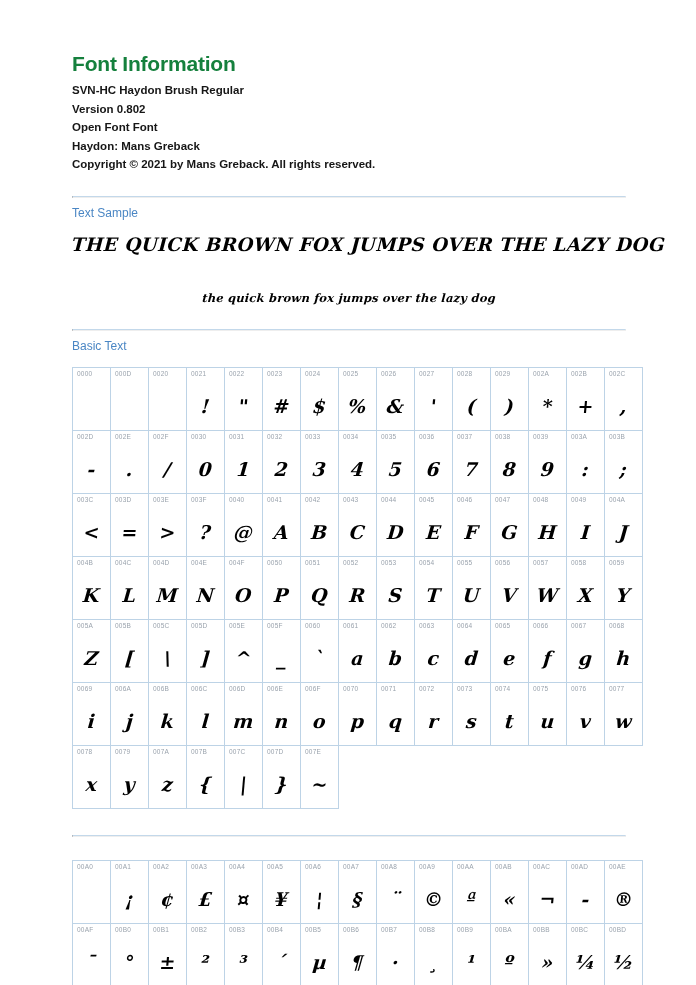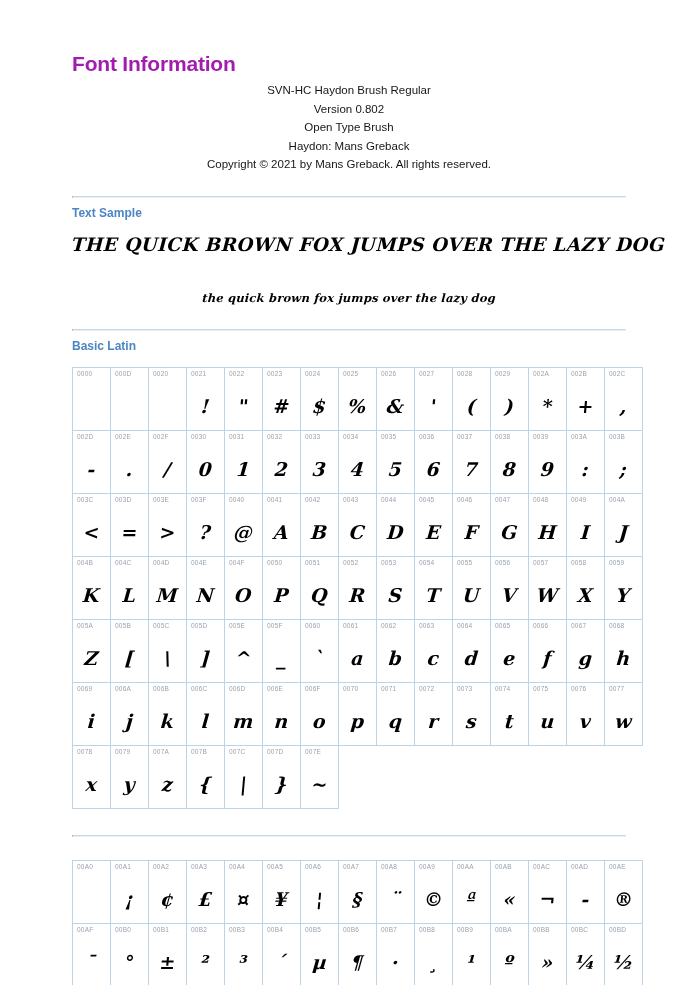--- a/index.html
+++ b/index.html
@@ -19,47 +19,46 @@
     width: 696px;
     height: 985px;
     box-sizing: border-box;
     padding: 52px 70px 0 72px;
   }
 
   
   .doc-title {
     font-size: 21px;
     font-weight: bold;
-    color: #a21caf;
+    color: #15803d;
     letter-spacing: -0.2px;
     margin: 0 0 6px 0;
     line-height: 1.1;
   }
   .meta-list {
     margin: 0;
     padding: 0;
     list-style: none;
   }
   .meta-list li {
     font-size: 11.5px;
-    font-weight: normal;
+    font-weight: bold;
     color: #161616;
     line-height: 18.5px;
     white-space: nowrap;
-    text-align: center;
   }
 
   
   .rule {
     border-top: 1px solid #c3d8ea;
     margin: 0;
   }
   .section-head {
     font-size: 12px;
-    font-weight: bold;
+    font-weight: normal;
     color: #4a86c4;
     line-height: 1.1;
   }
 
   
   .sample-block {
     text-align: center;
   }
   .sample-text {
     font-family: "DejaVu Serif", serif;
@@ -128,42 +127,42 @@
 </head>
 <body>
 
 <div class="page">
 
   <div>
     <h1 class="doc-title">Font Information</h1>
     <ul class="meta-list">
       <li>SVN-HC Haydon Brush Regular</li>
       <li>Version 0.802</li>
-      <li>Open Type Brush</li>
+      <li>Open Font Font</li>
       <li>Haydon: Mans Greback</li>
       <li>Copyright © 2021 by Mans Greback. All rights reserved.</li>
     </ul>
   </div>
 
   <div style="height:22px"></div>
   <hr class="rule">
   <div style="height:9px"></div>
   <div class="section-head">Text Sample</div>
 
   <div class="sample-block">
     <div style="height:14px"></div>
     <div class="sample-text sample-upper">THE QUICK BROWN FOX JUMPS OVER THE LAZY DOG</div>
     <div style="height:36px"></div>
     <div class="sample-text sample-lower">the quick brown fox jumps over the lazy dog</div>
   </div>
 
   <div style="height:24px"></div>
   <hr class="rule">
   <div style="height:9px"></div>
-  <div class="section-head">Basic Latin</div>
+  <div class="section-head">Basic Text</div>
   <div style="height:14px"></div>
   <table class="grid">
     <tbody>
         <tr>
           <td>
             <span class="cp">0000</span>
             <span class="gl"></span>
           </td>
           <td>
             <span class="cp">000D</span>

